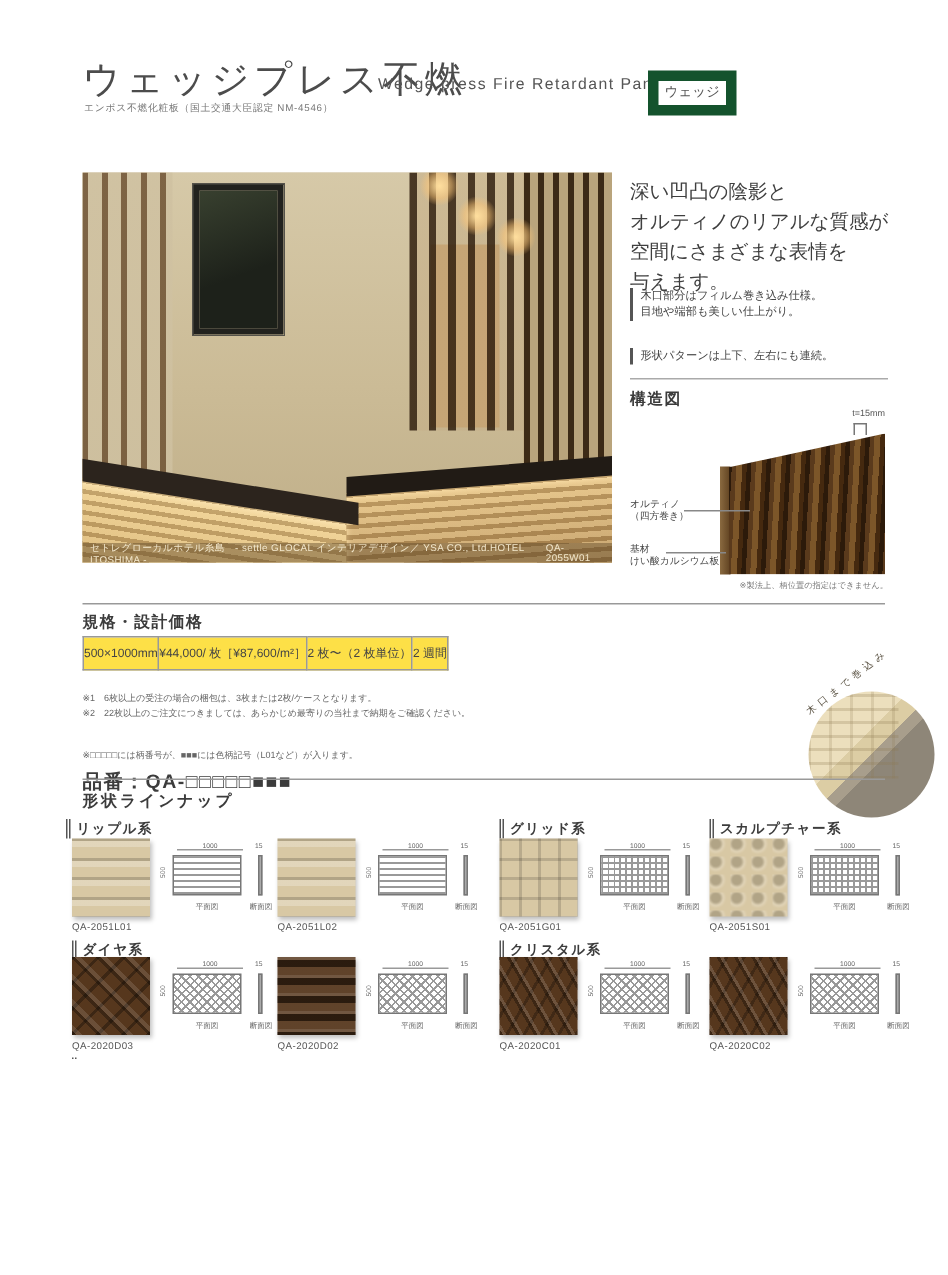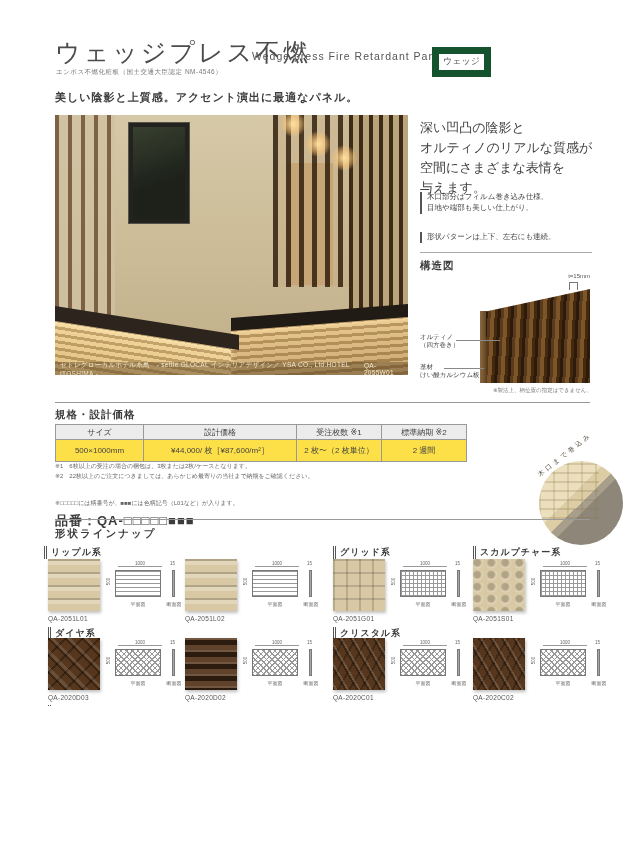--- a/index.html
+++ b/index.html
@@ -104,21 +104,20 @@
 </style>
 </head>
 <body>
 
 <div class="page">
 
   <h1 class="hdr-title">ウェッジプレス不燃</h1>
   <div class="hdr-en">Wedge press Fire Retardant Panels</div>
   <div class="hdr-badge">ウェッジ</div>
   <div class="hdr-cert">エンボス不燃化粧板（国土交通大臣認定 NM-4546）</div>
-  <div class="tagline">美しい陰影と上質感。アクセント演出に最適なパネル。</div>
 
   <div class="photo">
     <div class="ph-wall"></div>
     <div class="ph-slats-left"></div>
     <div class="ph-display"></div>
     <div class="ph-door"></div>
     <div class="ph-screen-mid"></div>
     <div class="ph-screen-right"></div>
     <div class="ph-light1"></div>
     <div class="ph-light2"></div>
@@ -157,26 +156,20 @@
       <div class="sd-lab2">基材
 けい酸カルシウム板</div>
       <div class="sd-note">※製法上、柄位置の指定はできません。</div>
     </div>
   </div>
 
   <div class="spec-rule"></div>
   <div class="spec-title">規格・設計価格</div>
   <table class="spec">
     <tbody>
-        <tr>
-      <th style="width:88px">サイズ</th>
-      <th style="width:153px">設計価格</th>
-      <th style="width:85px">受注枚数 ※1</th>
-      <th style="width:85px">標準納期 ※2</th>
-    </tr>
     <tr>
       <td>500×1000mm</td>
       <td>¥44,000/ 枚［¥87,600/m²］</td>
       <td>2 枚〜（2 枚単位）</td>
       <td>2 週間</td>
     </tr>
   </tbody>
     </table>
   <div class="spec-notes">
     <div>※1　6枚以上の受注の場合の梱包は、3枚または2枚/ケースとなります。</div>

